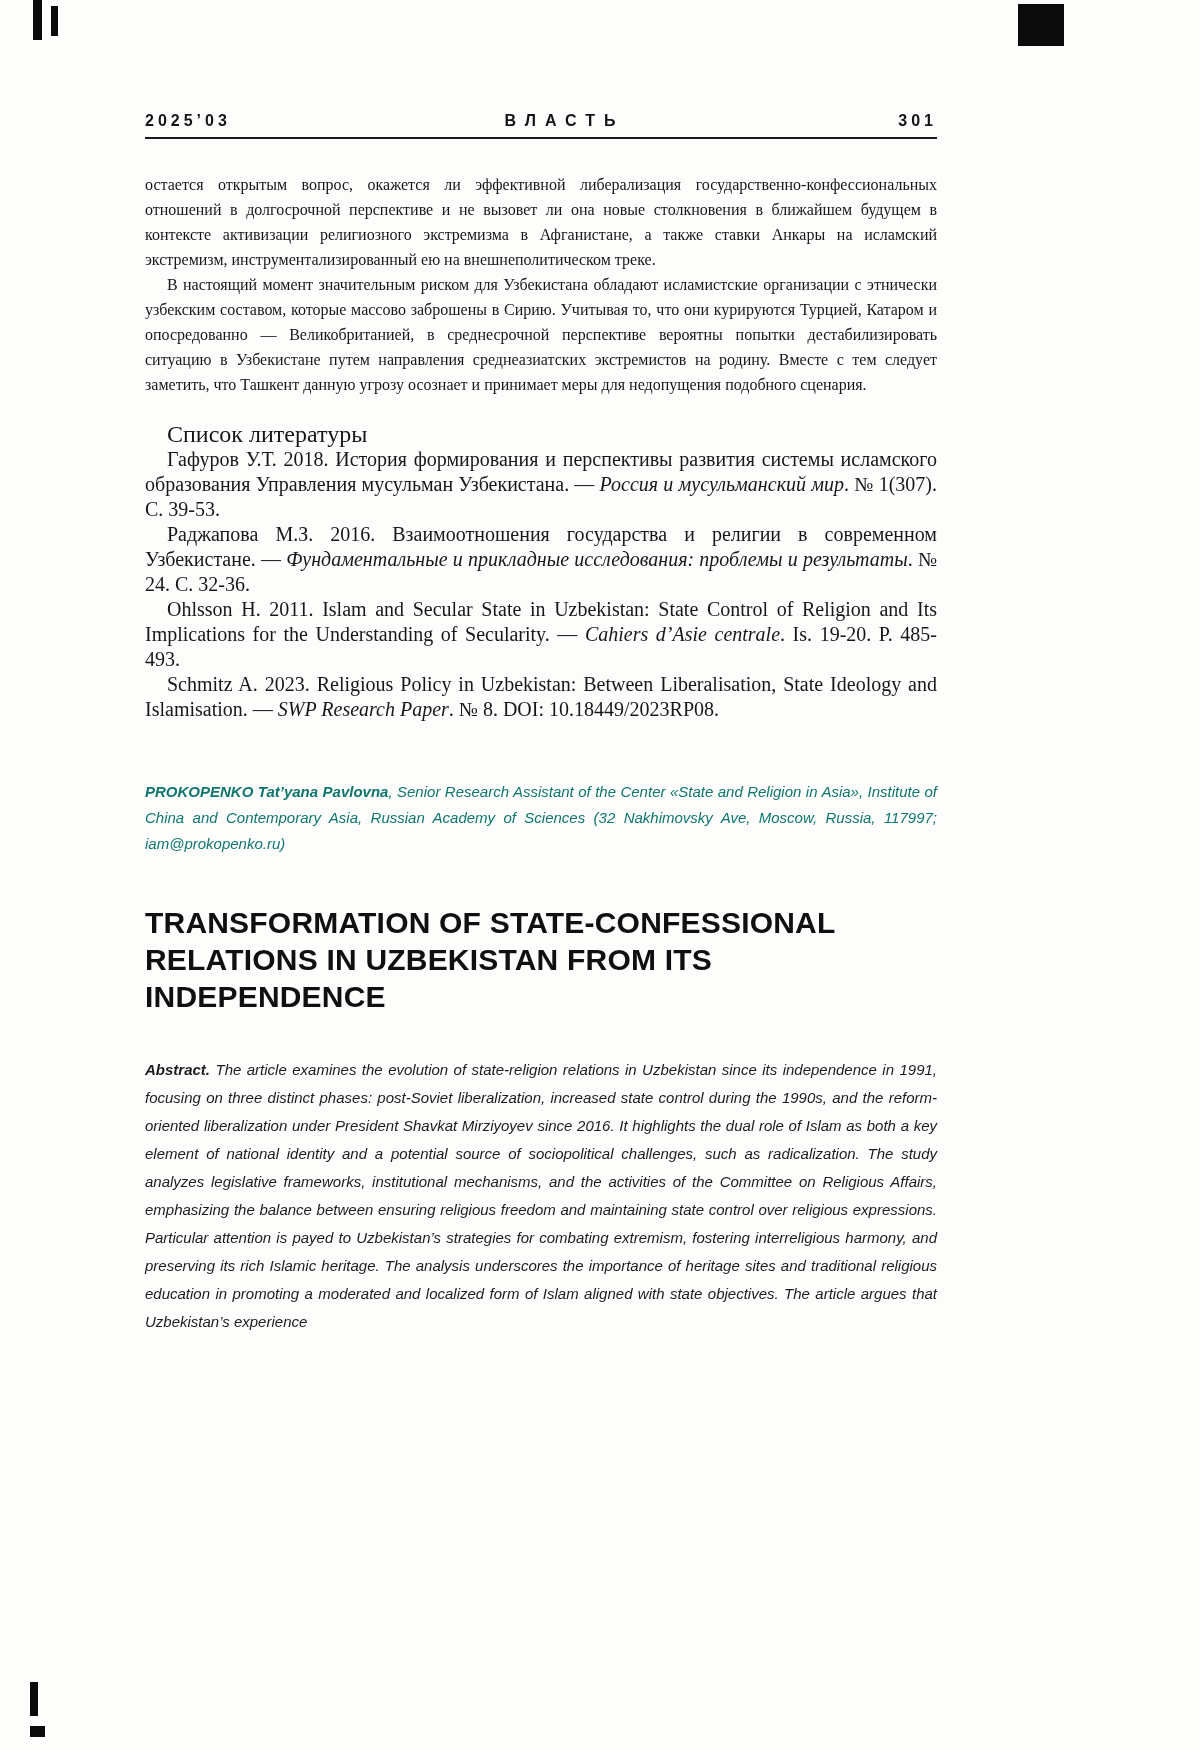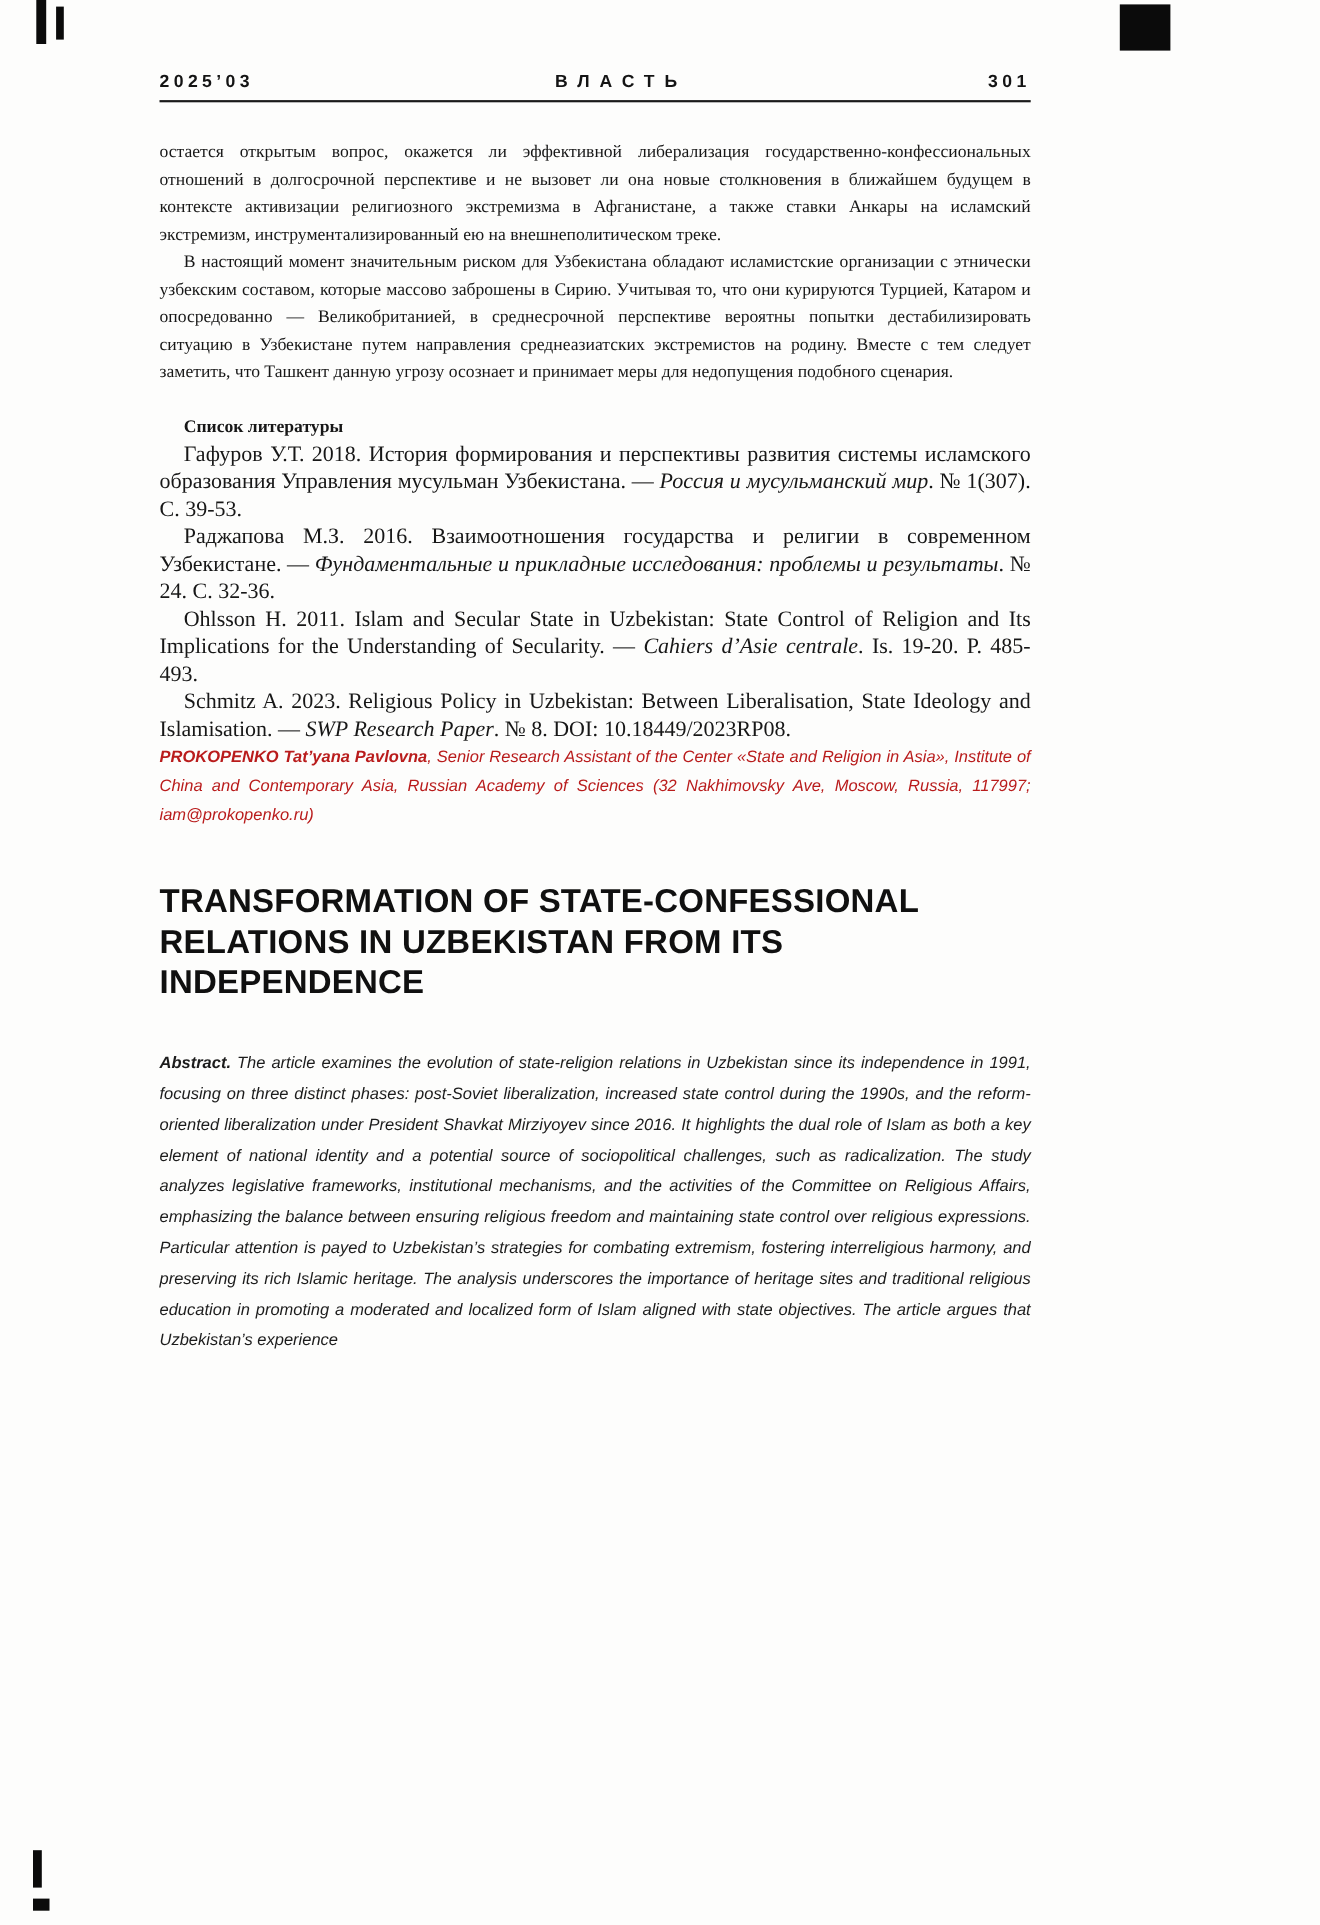--- a/index.html
+++ b/index.html
@@ -9,21 +9,21 @@
     width: 1200px;
     height: 1750px;
     background: #fdfdfc;
     overflow: hidden;
     font-family: "Liberation Serif", serif;
     color: #171717;
   }
   .content {
     margin-left: 145px;
     width: 792px;
-    padding-top: 66px;
+    padding-top: 112px;
   }
   .running-head {
     display: flex;
     justify-content: space-between;
     align-items: baseline;
     font-family: "Liberation Sans", sans-serif;
     font-size: 16px;
     font-weight: 700;
     color: #141414;
   }
@@ -37,39 +37,40 @@
   }
   .body-par {
     font-size: 16px;
     line-height: 25px;
     text-align: justify;
     text-indent: 22px;
   }
   .body-par.no-indent { text-indent: 0; }
   .refs-heading {
     margin-top: 25px;
-    font-size: 16px;
+    font-size: 24px;
     line-height: 25px;
-    font-weight: 700;
+    font-weight: 400;
     text-indent: 22px;
   }
   .ref {
     font-size: 20px;
     line-height: 25px;
     text-align: justify;
     text-indent: 22px;
   }
   .ref .jt { font-style: italic; }
   .author-info {
+    margin-top: 57px;
     font-family: "Liberation Sans", sans-serif;
     font-style: italic;
     font-size: 15px;
     line-height: 26px;
     text-align: justify;
-    color: #b91c1c;
+    color: #0f766e;
   }
   .author-info .name { font-weight: 700; }
   .eng-title {
     margin-top: 47px;
     font-family: "Liberation Sans", sans-serif;
     font-weight: 700;
     font-size: 30px;
     line-height: 37px;
     letter-spacing: 0.2px;
     color: #101010;

